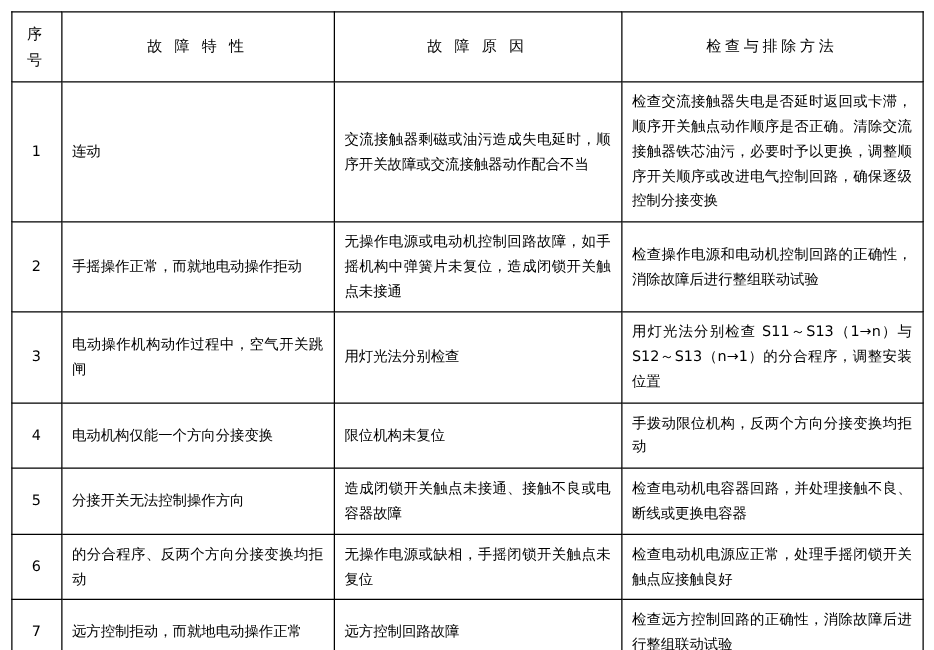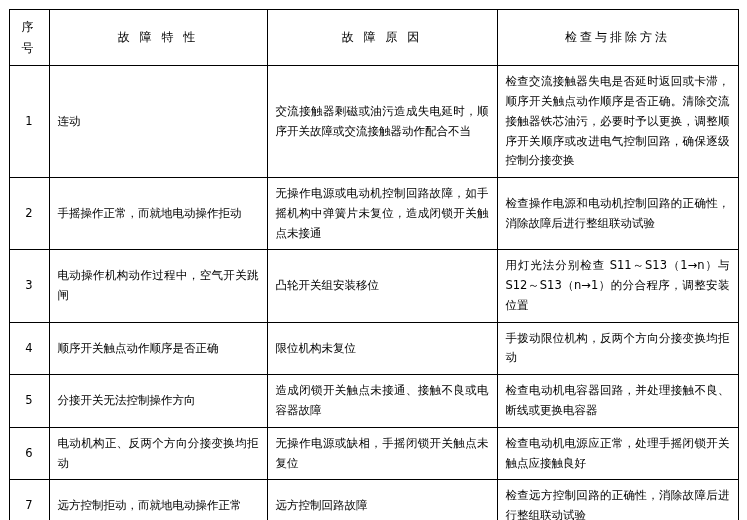--- a/index.html
+++ b/index.html
@@ -78,38 +78,38 @@
     </tr>
     <tr>
       <td class="cell-no">2</td>
       <td class="cell-sym">手摇操作正常，而就地电动操作拒动</td>
       <td class="cell-cause">无操作电源或电动机控制回路故障，如手摇机构中弹簧片未复位，造成闭锁开关触点未接通</td>
       <td class="cell-fix">检查操作电源和电动机控制回路的正确性，消除故障后进行整组联动试验</td>
     </tr>
     <tr>
       <td class="cell-no">3</td>
       <td class="cell-sym">电动操作机构动作过程中，空气开关跳闸</td>
-      <td class="cell-cause">凸轮开关组安装移位</td>
+      <td class="cell-cause">用灯光法分别检查</td>
       <td class="cell-fix">用灯光法分别检查 S11～S13（1→n）与 S12～S13（n→1）的分合程序，调整安装位置</td>
     </tr>
     <tr>
       <td class="cell-no">4</td>
-      <td class="cell-sym">顺序开关触点动作顺序是否正确</td>
+      <td class="cell-sym">电动机构仅能一个方向分接变换</td>
       <td class="cell-cause">限位机构未复位</td>
       <td class="cell-fix">手拨动限位机构，反两个方向分接变换均拒动</td>
     </tr>
     <tr>
       <td class="cell-no">5</td>
       <td class="cell-sym">分接开关无法控制操作方向</td>
       <td class="cell-cause">造成闭锁开关触点未接通、接触不良或电容器故障</td>
       <td class="cell-fix">检查电动机电容器回路，并处理接触不良、断线或更换电容器</td>
     </tr>
     <tr>
       <td class="cell-no">6</td>
-      <td class="cell-sym">电动机构正、反两个方向分接变换均拒动</td>
+      <td class="cell-sym">的分合程序、反两个方向分接变换均拒动</td>
       <td class="cell-cause">无操作电源或缺相，手摇闭锁开关触点未复位</td>
       <td class="cell-fix">检查电动机电源应正常，处理手摇闭锁开关触点应接触良好</td>
     </tr>
     <tr>
       <td class="cell-no">7</td>
       <td class="cell-sym">远方控制拒动，而就地电动操作正常</td>
       <td class="cell-cause">远方控制回路故障</td>
       <td class="cell-fix">检查远方控制回路的正确性，消除故障后进行整组联动试验</td>
     </tr>
   </tbody>

